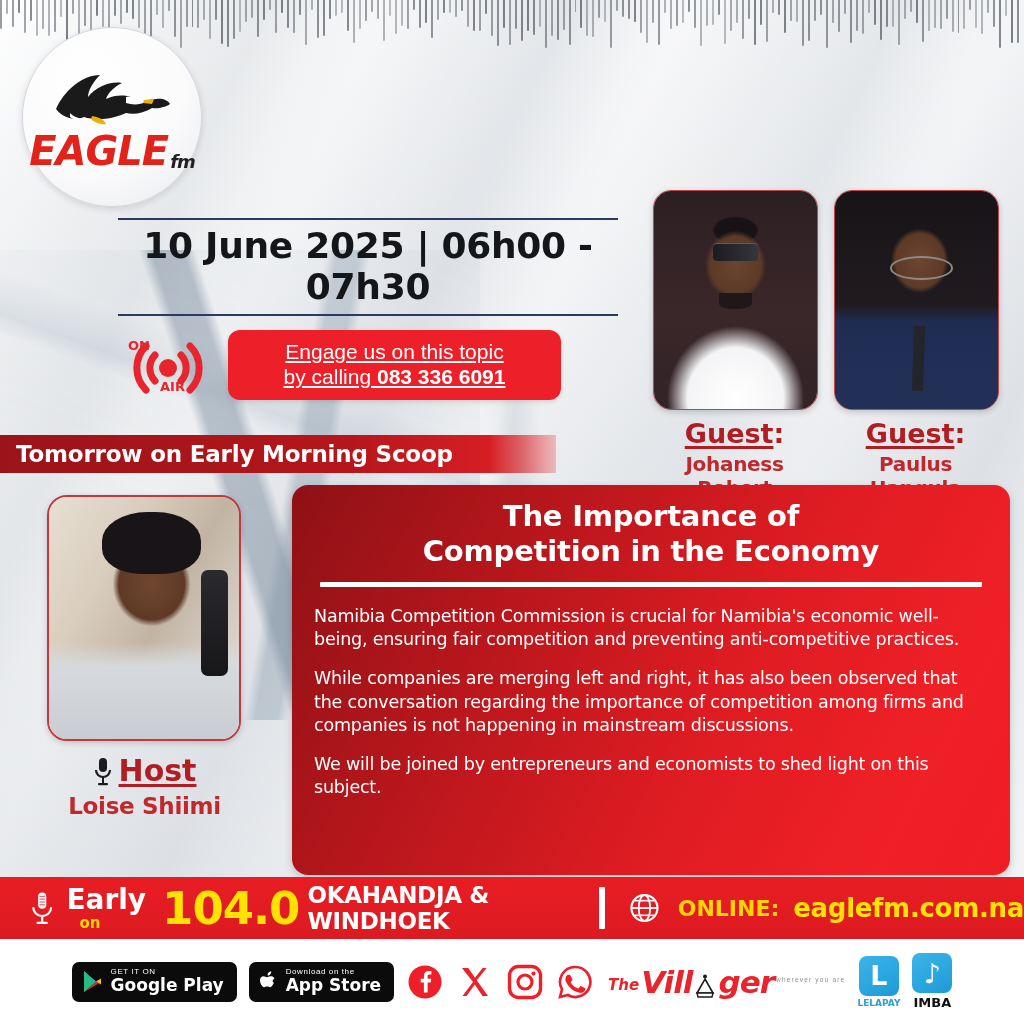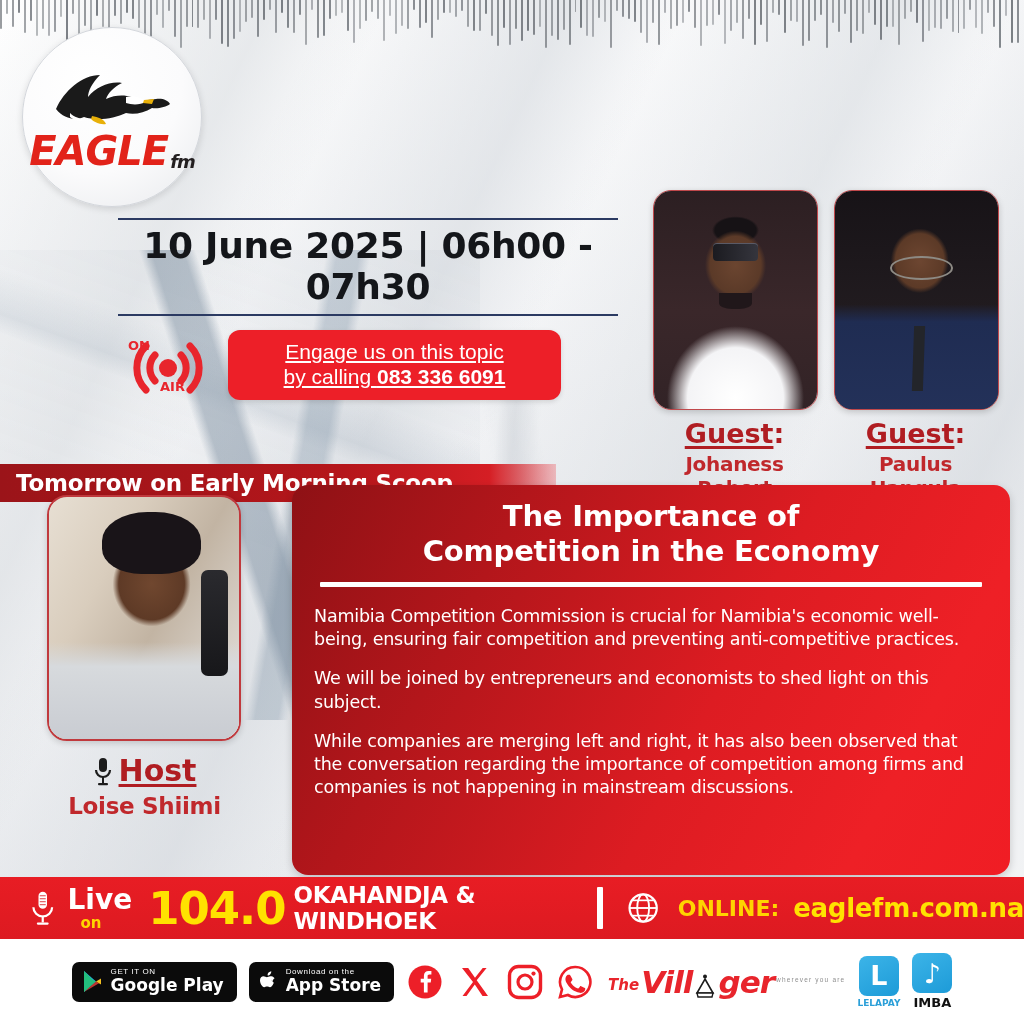--- a/index.html
+++ b/index.html
@@ -89,21 +89,21 @@
     box-shadow:0 2px 5px rgba(0,0,0,.12);
   }
   .callbox .line{color:#ffffff;font-size:21px;font-weight:400;line-height:1.18;
     font-family:"Liberation Sans",sans-serif;text-decoration:underline;}
   .callbox .line b{font-weight:700;}
 
   
   .tomorrow{
     position:absolute;left:0;top:435px;width:556px;height:38px;
     background:linear-gradient(90deg,#9b1419 0%,#b5161b 62%,#d51e24 88%,rgba(237,31,40,.25) 100%);
-    display:flex;align-items:center;margin-top:29px;
+    display:flex;align-items:center;
   }
   .tomorrow .txt{
     color:#ffffff;font-family:"DejaVu Sans",sans-serif;font-weight:700;font-size:23px;
     padding-left:16px;letter-spacing:-.2px;
   }
 
   
   .guest{position:absolute;top:190px;width:163px;}
   .guest.g1{left:653px;}
   .guest.g2{left:834px;}
@@ -485,37 +485,37 @@
     <div class="hostname">Loise Shiimi</div>
   </div>
 
   <div class="panel">
     <div class="ptitle">
       <span>The Importance of</span><br>
       <span>Competition in the Economy</span>
     </div>
     <div class="rule"></div>
     <p>Namibia Competition Commission is crucial for Namibia's economic well-being, ensuring fair competition and preventing anti-competitive practices.</p>
+    <p>While companies are merging left and right, it has also been observed that the conversation regarding the importance of competition among firms and companies is not happening in mainstream discussions.</p>
     <p>We will be joined by entrepreneurs and economists to shed light on this subject.</p>
-    <p>While companies are merging left and right, it has also been observed that the conversation regarding the importance of competition among firms and companies is not happening in mainstream discussions.</p>
   </div>
 
   <div class="bottombar">
     <svg class="mic" width="30" height="44" viewBox="0 0 30 44">
       <rect x="10" y="3" width="10" height="20" rx="5" fill="#ffffff"></rect>
       <rect x="11.5" y="7" width="7" height="1.2" fill="#e0424a"></rect>
       <rect x="11.5" y="10.5" width="7" height="1.2" fill="#e0424a"></rect>
       <rect x="11.5" y="14" width="7" height="1.2" fill="#e0424a"></rect>
       <rect x="11.5" y="17.5" width="7" height="1.2" fill="#e0424a"></rect>
       <path d="M4 21 A11 11 0 0 0 26 21" stroke="#ffffff" stroke-width="2.6" fill="none"></path>
       <rect x="13.7" y="31" width="2.6" height="8" fill="#ffffff"></rect>
       <rect x="8" y="39" width="14" height="2.6" rx="1.3" fill="#ffffff"></rect>
     </svg>
     <div class="liveblock">
-      <span class="live">Live</span>
+      <span class="live">Early</span>
       <span class="on">on</span>
     </div>
     <span class="freq">104.0</span>
     <span class="cities">OKAHANDJA &amp; WINDHOEK</span>
     <span class="divider"></span>
     <svg class="globe" width="38" height="38" viewBox="0 0 38 38">
       <circle cx="19" cy="19" r="16" stroke="#ffffff" stroke-width="2.6" fill="none"></circle>
       <ellipse cx="19" cy="19" rx="7" ry="16" stroke="#ffffff" stroke-width="2.2" fill="none"></ellipse>
       <line x1="3" y1="19" x2="35" y2="19" stroke="#ffffff" stroke-width="2.2"></line>
       <path d="M6.5 10 H31.5" stroke="#ffffff" stroke-width="2"></path>

